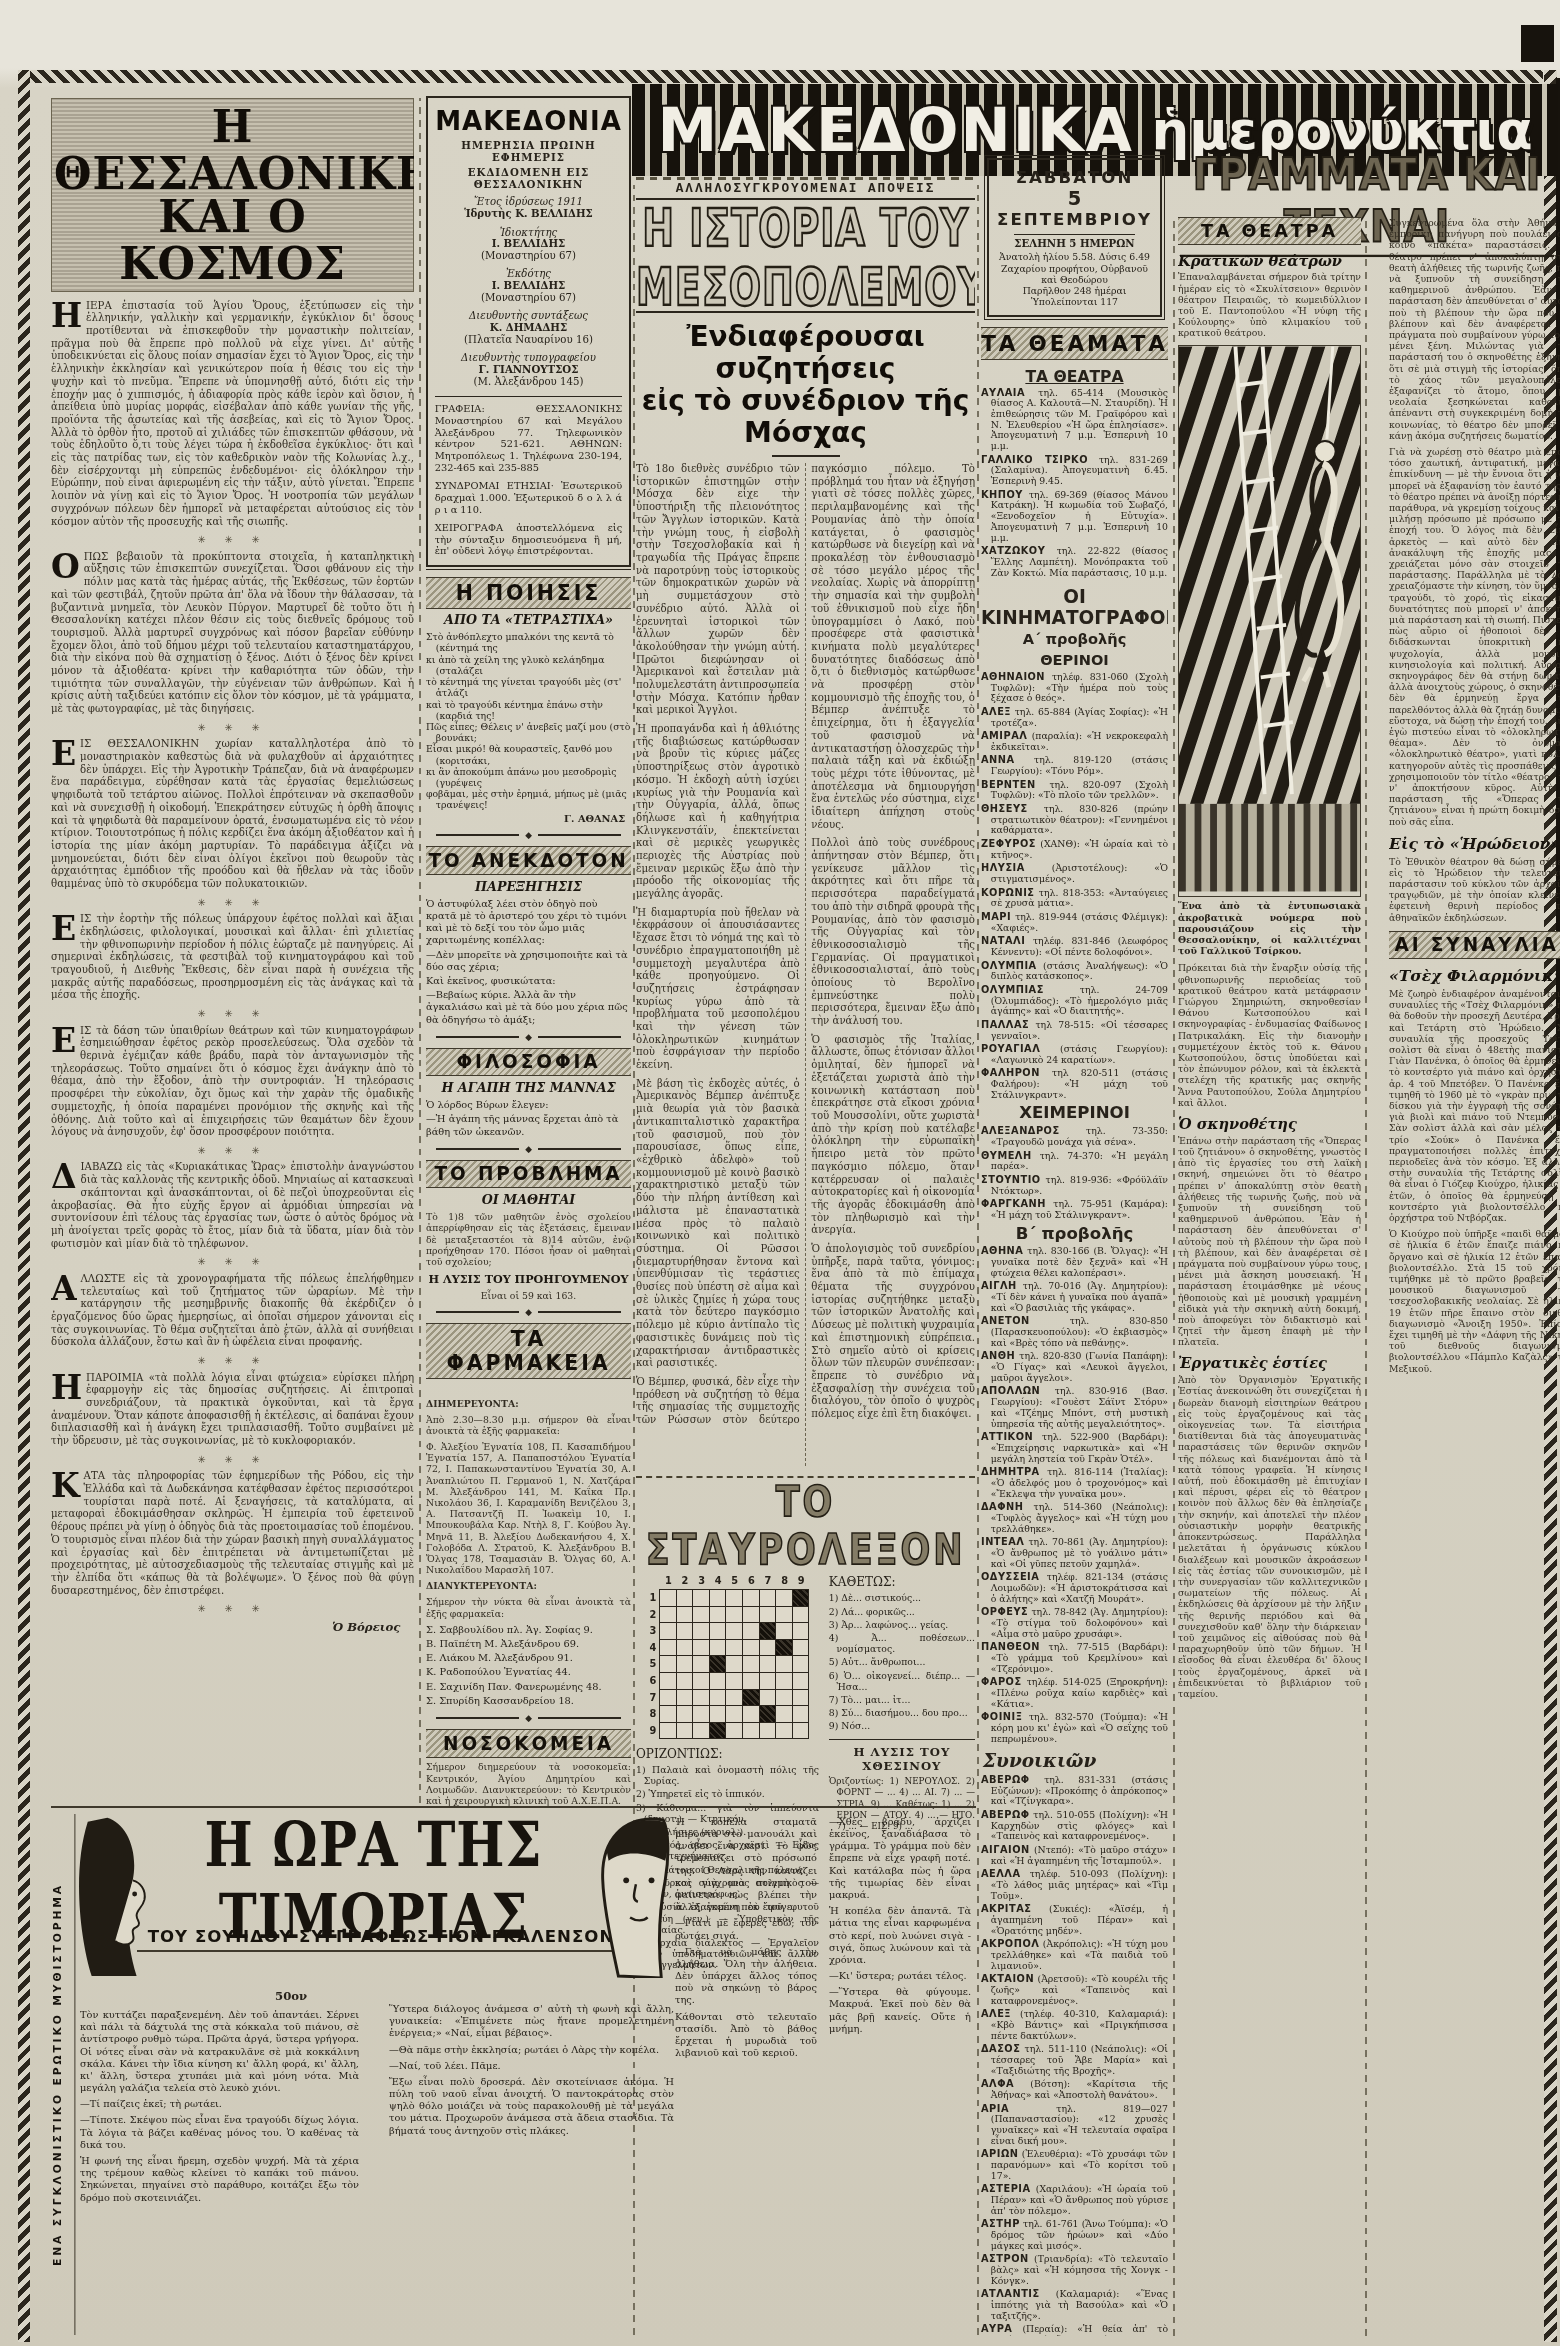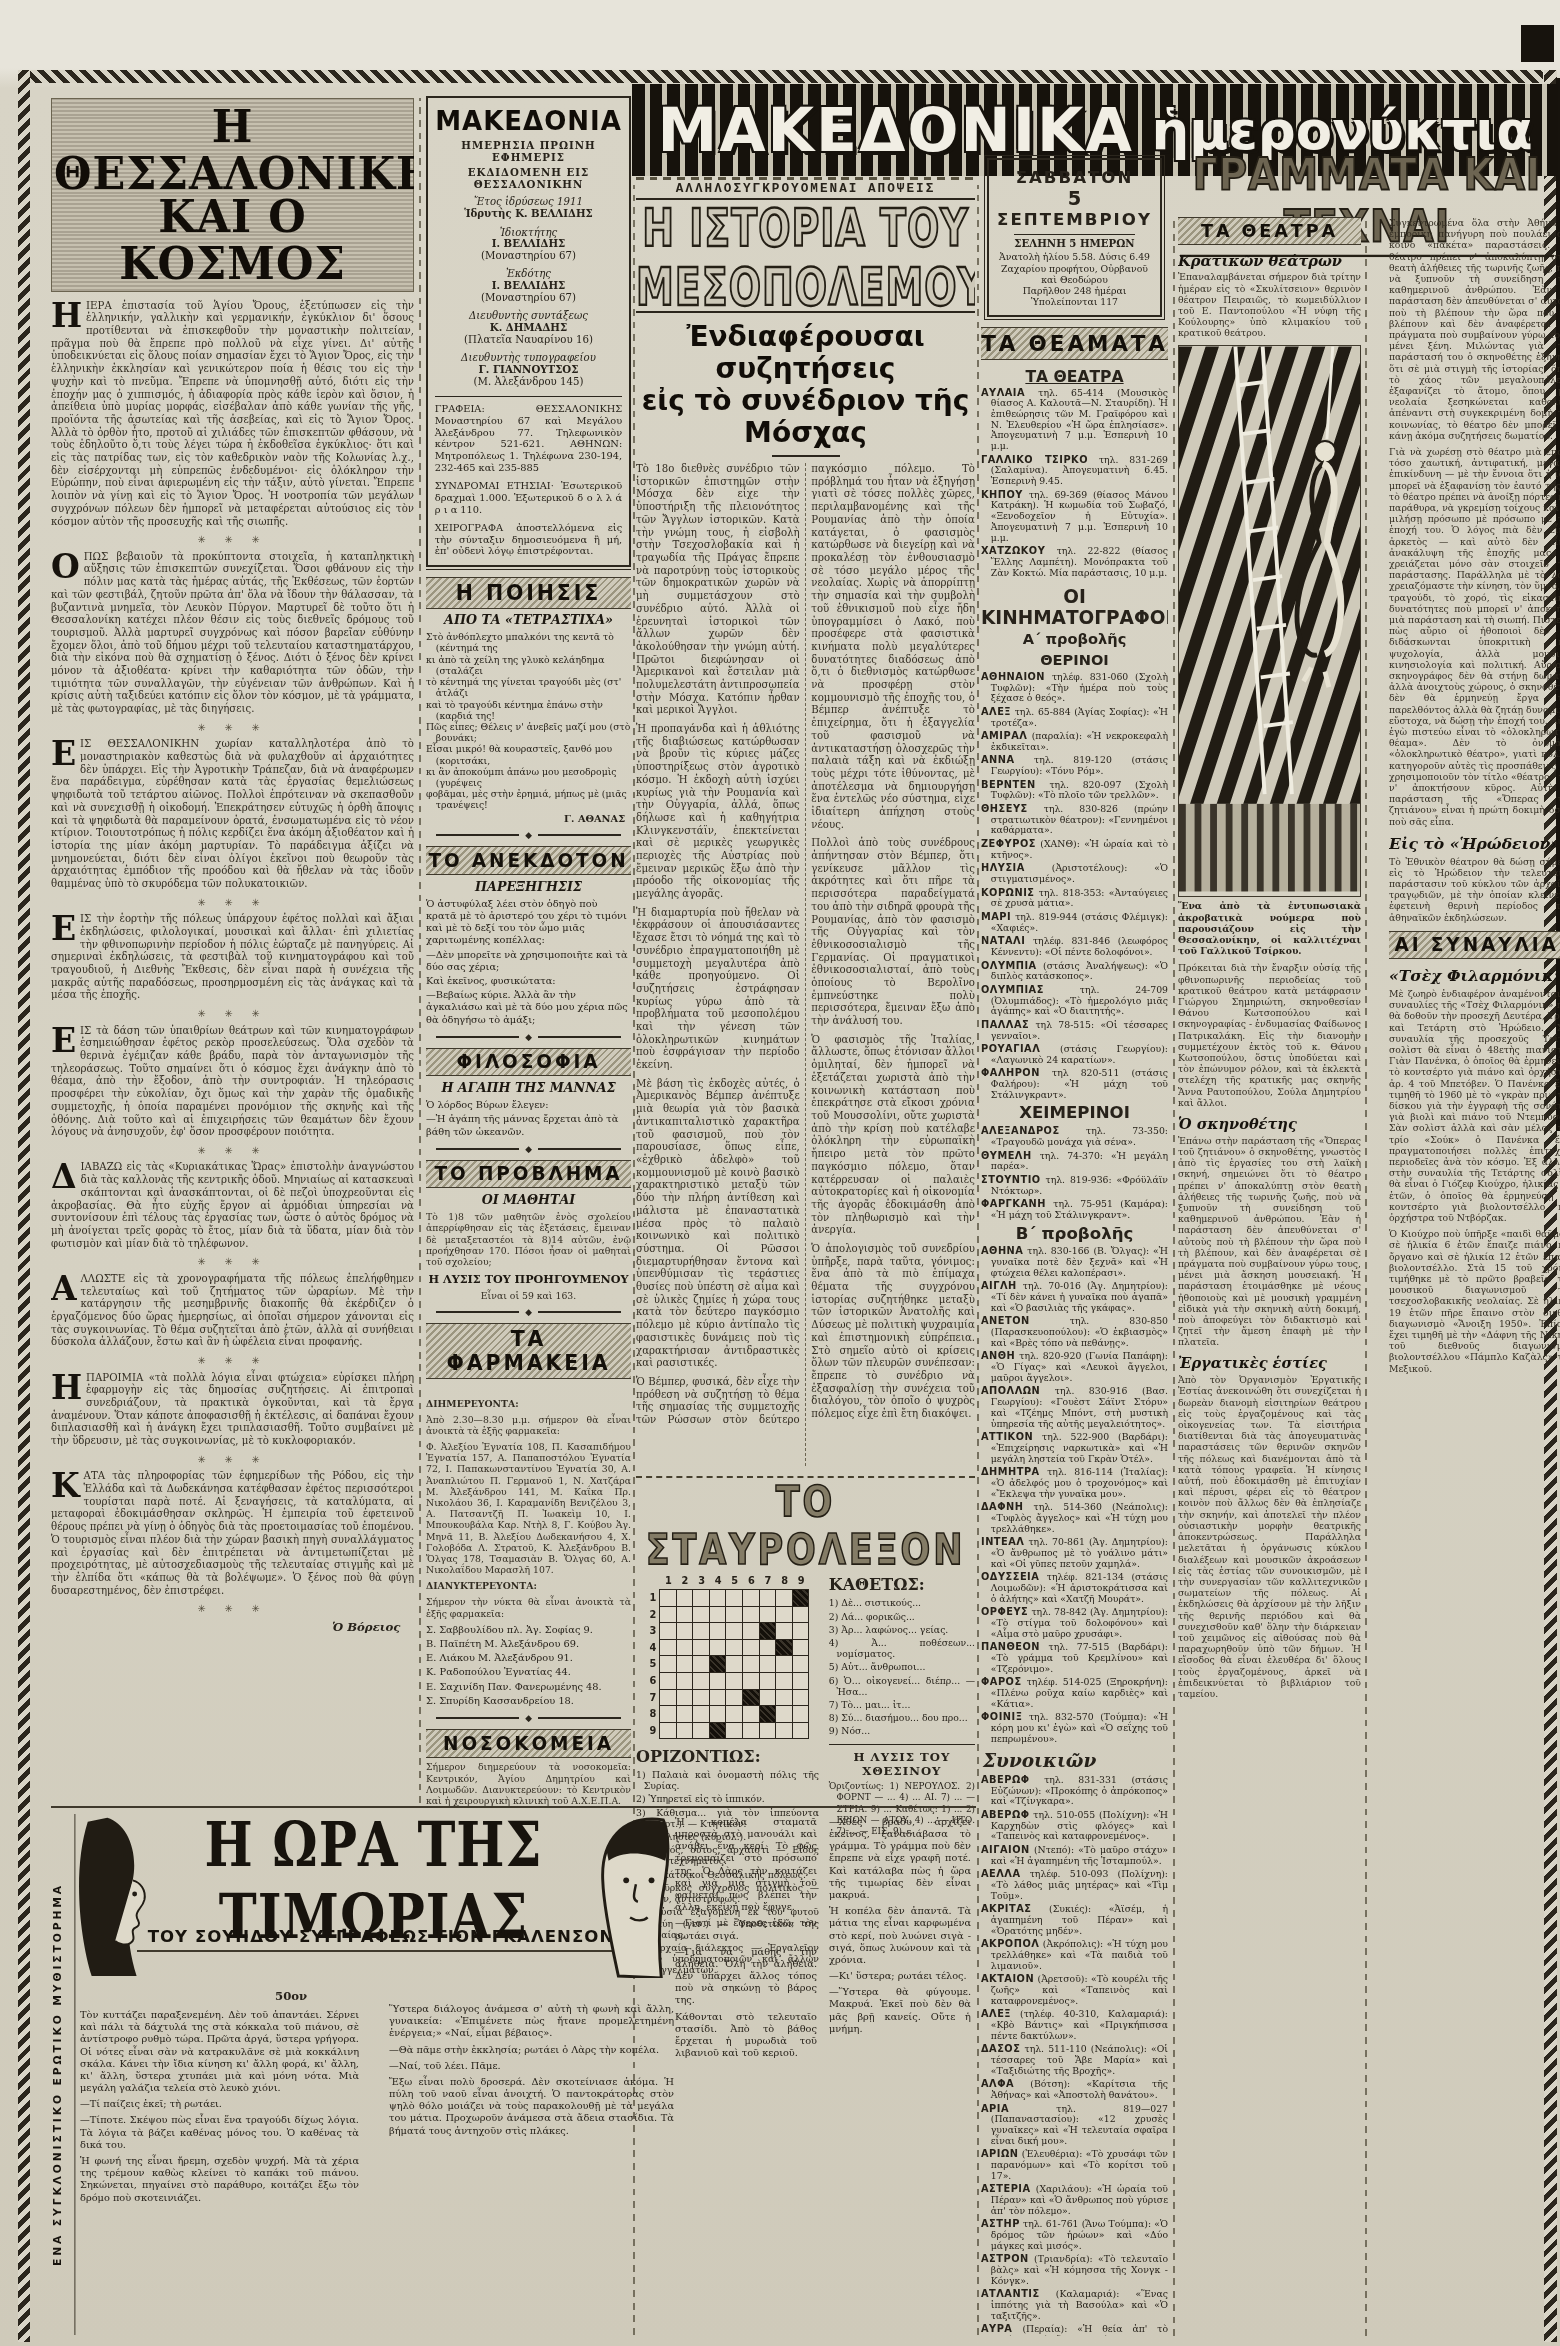--- a/index.html
+++ b/index.html
@@ -74,21 +74,21 @@
   .cw-title{text-align:center;font-family:"DejaVu Sans",sans-serif;font-weight:bold;font-size:35px;letter-spacing:2.9px;
       color:#847c66;-webkit-text-stroke:1.4px #241f15;transform:scaleY(1.2);margin:3.9px 0 7.8px 0;}
   .cw-flex{display:flex;gap:9.8px;}
   .cw-left{width:183px;}
   .cw-right{flex:1;}
   .cw-grid{display:grid;grid-template-columns:14.6px repeat(9,16.6px);grid-auto-rows:16.6px;margin:0 auto 7.8px auto;width:164px;}
   .cw-cell{border:1px solid #2b261d;margin:-1px 0 0 -1px;background:#ded9ca;}
   .cw-cell.black{background:repeating-linear-gradient(45deg,#14100a 0 2.9px,#3a342a 2.9px 4.9px);}
   .cw-num{font-family:"DejaVu Sans",sans-serif;font-weight:bold;font-size:9.8px;text-align:center;line-height:16.6px;}
   .clue{font-size:9.3px;line-height:11.2px;text-indent:-7.8px;padding-left:7.8px;margin:0 0 2px 0;text-align:justify;}
-  .clue-label{font-weight:bold;font-size:16px;margin:2px 0 2.9px 0;}
+  .clue-label{font-weight:normal;font-size:12px;margin:2px 0 2.9px 0;}
   .cw-sol-label{text-align:center;font-weight:bold;font-size:11.7px;letter-spacing:1px;margin:7.8px 0 2.9px 0;border-top:1px solid #2b261d;padding-top:4.9px;}
   
   #cine-col{position:absolute;left:981px;top:154px;width:187px;height:2182px;overflow:hidden;}
   .datebox{border:2px solid #2b261d;outline:1px solid #2b261d;outline-offset:2px;margin:3.9px 5.9px 9.8px 5.9px;
       text-align:center;padding:7.8px 3.9px;}
   .datebox .d1{font-family:"DejaVu Sans",sans-serif;font-weight:bold;font-size:16.6px;letter-spacing:2px;}
   .datebox .d2{font-family:"DejaVu Sans",sans-serif;font-weight:bold;font-size:19.5px;}
   .datebox .d4{font-weight:bold;font-size:10.2px;margin-top:4.9px;border-top:1px solid #2b261d;display:inline-block;padding-top:2.9px;}
   .datebox .d5{font-size:9.3px;line-height:11.2px;}
   .list-head{text-align:center;font-family:"DejaVu Sans",sans-serif;font-weight:bold;font-size:18.5px;margin:7.8px 0 2px 0;}
@@ -536,21 +536,21 @@
         <p class="venue"><b>ΣΤΟΥΝΤΙΟ</b> <span>τηλ. 819-936: «Φρόϋλάϊν Ντόκτωρ».</span></p>
         <p class="venue"><b>ΦΑΡΓΚΑΝΗ</b> <span>τηλ. 75-951 (Καμάρα): «Ἡ μάχη τοῦ Στάλινγκραντ».</span></p>
       </div>
 
     <div class="list-subhead" style="font-size:16.6px;">Β΄ προβολῆς</div>
     <div>
 
     <p class="venue"><b>ΑΘΗΝΑ</b> <span>τηλ. 830-166 (Β. Ὄλγας): «Ἡ γυναῖκα ποτὲ δὲν ξεχνᾶ» καὶ «Ἡ φτώχεια θέλει καλοπέρασι».</span></p>
         <p class="venue"><b>ΑΙΓΛΗ</b> <span>τηλ. 70-016 (Ἁγ. Δημητρίου): «Τί δὲν κάνει ἡ γυναῖκα ποὺ ἀγαπᾶ» καὶ «Ὁ βασιλιὰς τῆς γκάφας».</span></p>
         <p class="venue"><b>ΑΝΕΤΟΝ</b> <span>τηλ. 830-850 (Παρασκευοπούλου): «Ὁ ἐκβιασμὸς» καὶ «Βρὲς τόπο νὰ πεθάνῃς».</span></p>
-        <p class="venue"><b>ΑΝΘΗ</b> <span>τηλ. 820-920 (Γωνία Παπάφη): «Ὁ Γίγας» καὶ «Λευκοὶ ἄγγελοι, μαῦροι ἄγγελοι».</span></p>
+        <p class="venue"><b>ΑΝΘΗ</b> <span>τηλ. 820-830 (Γωνία Παπάφη): «Ὁ Γίγας» καὶ «Λευκοὶ ἄγγελοι, μαῦροι ἄγγελοι».</span></p>
         <p class="venue"><b>ΑΠΟΛΛΩΝ</b> <span>τηλ. 830-916 (Βασ. Γεωργίου): «Γουὲστ Σάϊντ Στόρυ» καὶ «Τζέημς Μπόντ, στὴ μυστικὴ ὑπηρεσία τῆς αὐτῆς μεγαλειότητος».</span></p>
         <p class="venue"><b>ΑΤΤΙΚΟΝ</b> <span>τηλ. 522-900 (Βαρδάρι): «Ἐπιχείρησις ναρκωτικὰ» καὶ «Ἡ μεγάλη ληστεία τοῦ Γκρὰν Ὁτέλ».</span></p>
         <p class="venue"><b>ΔΗΜΗΤΡΑ</b> <span>τηλ. 816-114 (Ἰταλίας): «Ὁ ἀδελφός μου ὁ τροχονόμος» καὶ «Ἔκλεψα τὴν γυναῖκα μου».</span></p>
         <p class="venue"><b>ΔΑΦΝΗ</b> <span>τηλ. 514-360 (Νεάπολις): «Τυφλὸς ἄγγελος» καὶ «Ἡ τύχη μου τρελλάθηκε».</span></p>
         <p class="venue"><b>ΙΝΤΕΑΛ</b> <span>τηλ. 70-861 (Ἁγ. Δημητρίου): «Ὁ ἄνθρωπος μὲ τὸ γυάλινο μάτι» καὶ «Οἱ γῦπες πετοῦν χαμηλά».</span></p>
         <p class="venue"><b>ΟΔΥΣΣΕΙΑ</b> <span>τηλέφ. 821-134 (στάσις Λοιμωδῶν): «Ἡ ἀριστοκράτισσα καὶ ὁ ἀλήτης» καὶ «Χατζῆ Μουράτ».</span></p>
         <p class="venue"><b>ΟΡΦΕΥΣ</b> <span>τηλ. 78-842 (Ἁγ. Δημητρίου): «Τὸ στίγμα τοῦ δολοφόνου» καὶ «Αἷμα στὸ μαῦρο χρυσάφι».</span></p>
         <p class="venue"><b>ΠΑΝΘΕΟΝ</b> <span>τηλ. 77-515 (Βαρδάρι): «Τὸ γράμμα τοῦ Κρεμλίνου» καὶ «Τζερόνιμο».</span></p>
         <p class="venue"><b>ΦΑΡΟΣ</b> <span>τηλέφ. 514-025 (Ξηροκρήνη): «Πλένω ροῦχα καίω καρδιὲς» καὶ «Κάτια».</span></p>
         <p class="venue"><b>ΦΟΙΝΙΞ</b> <span>τηλ. 832-570 (Τούμπα): «Ἡ κόρη μου κι' ἐγὼ» καὶ «Ὁ σεΐχης τοῦ πεπρωμένου».</span></p>

